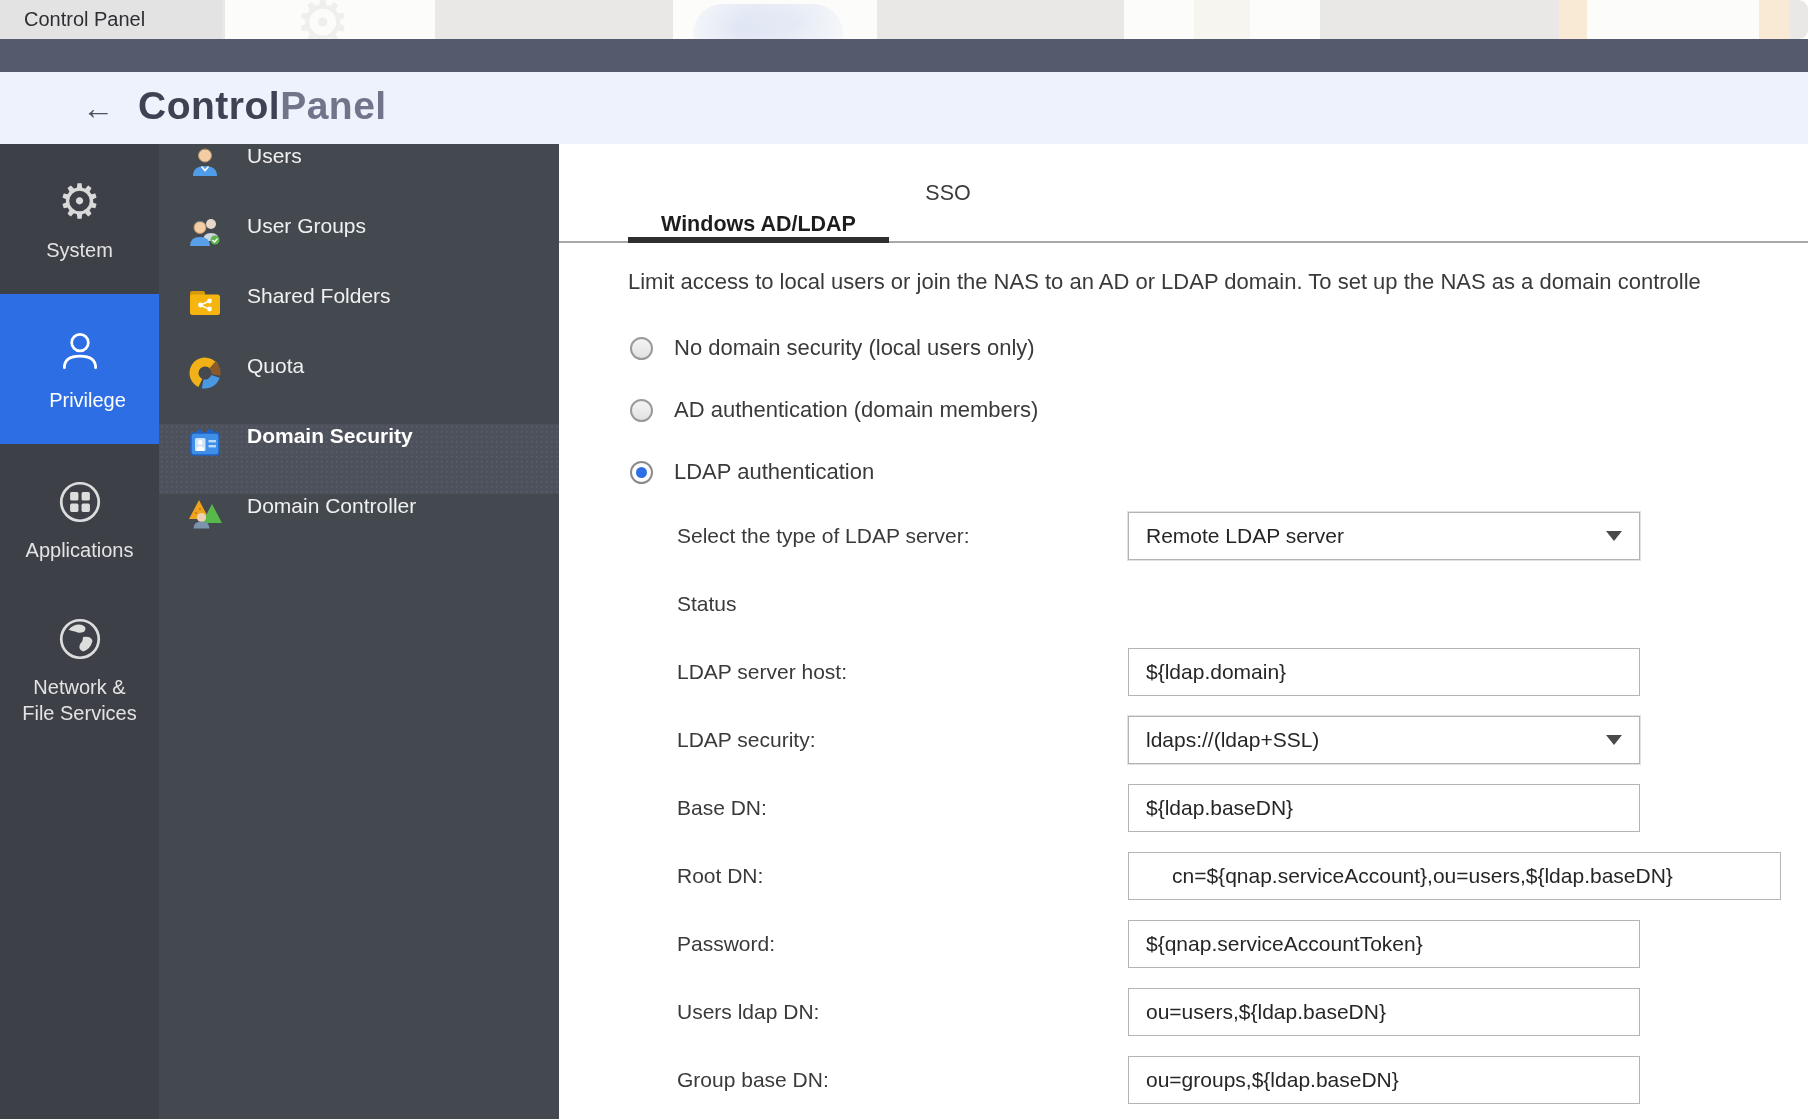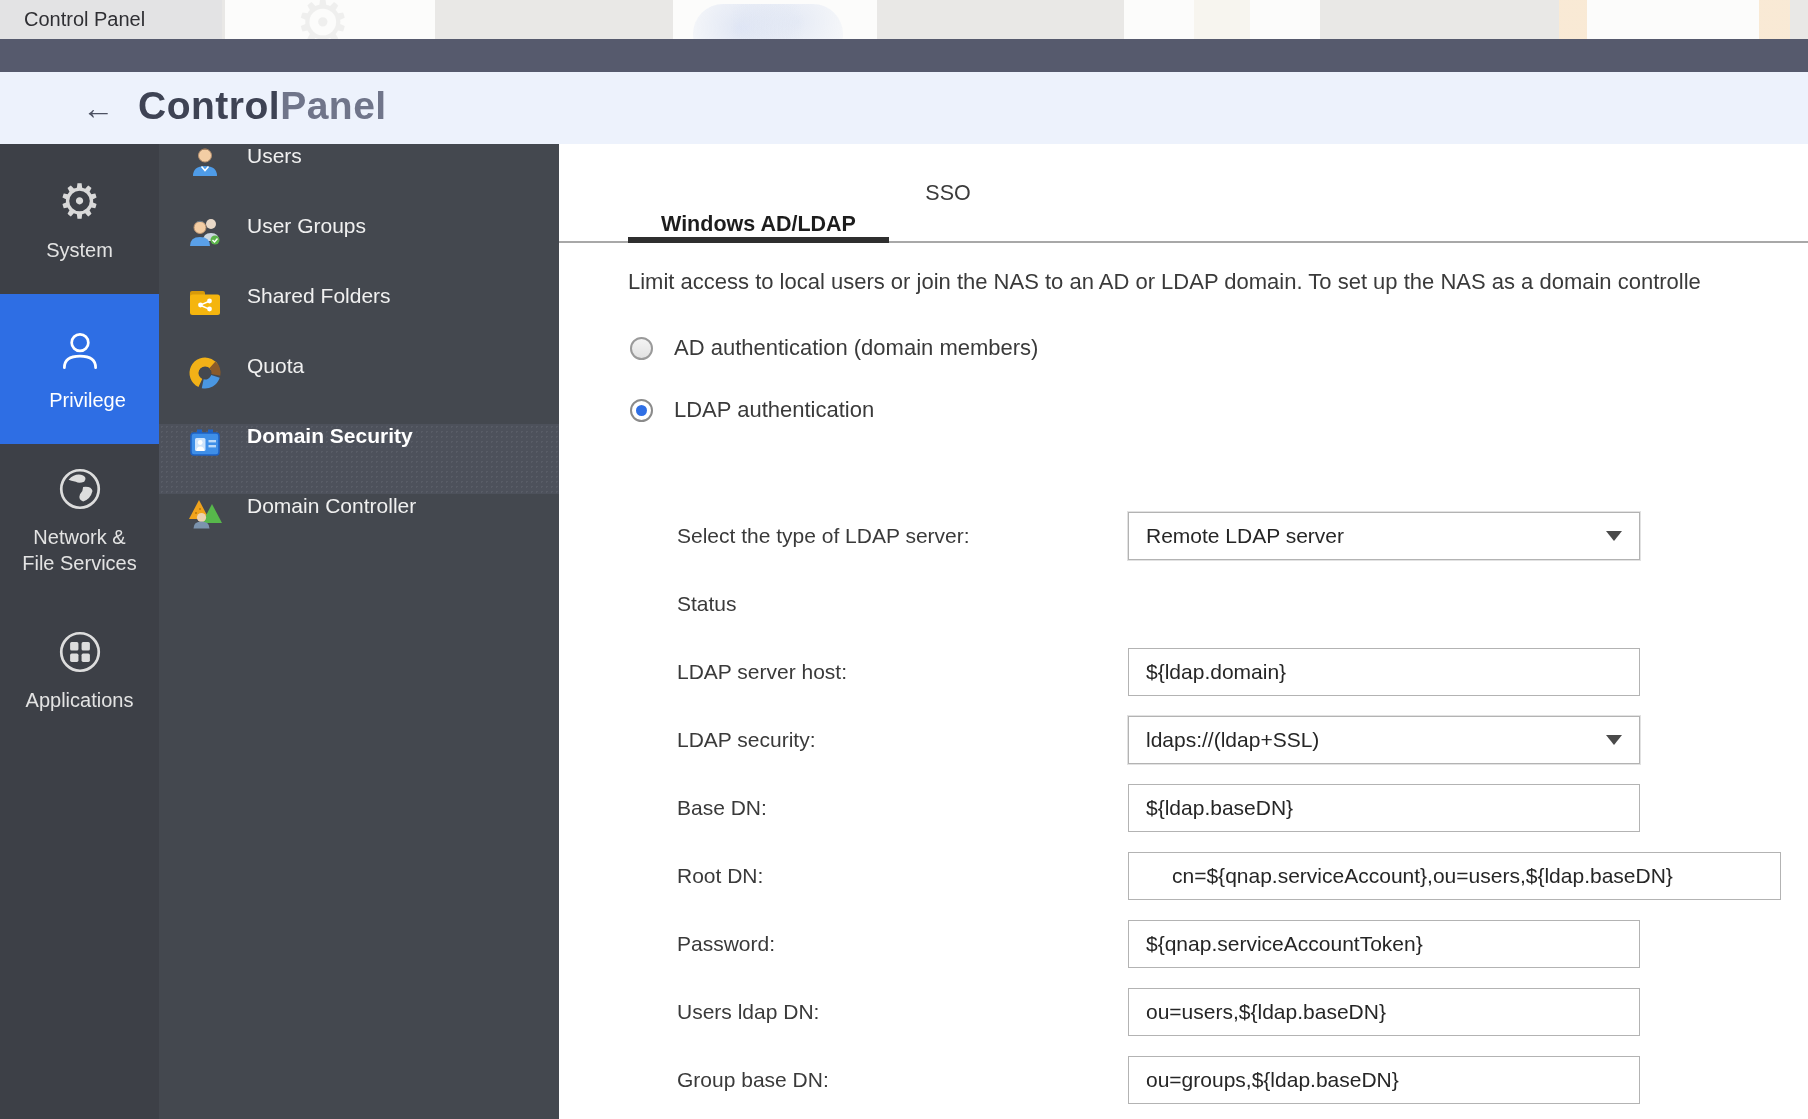--- a/index.html
+++ b/index.html
@@ -1,20 +1,20 @@
 <!DOCTYPE html>
 <html><head>
 <meta charset="utf-8">
 <style>
   * { margin:0; padding:0; box-sizing:border-box; }
   html,body { width:1808px; height:1119px; overflow:hidden; }
   body { position:relative; font-family:"Liberation Sans","DejaVu Sans",sans-serif; background:#ffffff; }
 
   
-  .topstrip { position:absolute; left:0; top:0; width:1808px; height:39px; background:#e9e8e6; }
+  .topstrip { position:absolute; left:0; top:0; width:1808px; height:39px; background:#e9e8e6;border-radius:9px; }
   .cp-tab { position:absolute; left:0; top:0; width:222px; height:39px; background:#e3e3e4;
             display:flex; align-items:center; padding-left:24px; font-size:20px; color:#2f2f33; }
   .thumb { position:absolute; top:0; height:39px; background:#fcfcfb; overflow:hidden; }
   .thumb.t1 { left:225px; width:210px; }
   .thumb.t1::after{ content:"\2699"; position:absolute; left:70px; top:-14px; font-size:62px; color:#9a9a9a; opacity:.12;}
   .thumb.t2 { left:673px; width:204px; }
   .thumb.t2::after{ content:""; position:absolute; left:20px; top:4px; width:150px; height:60px; border-radius:40px;
                     background:radial-gradient(circle at 30% 40%, rgba(120,150,220,.20), rgba(120,150,220,0) 60%),
                                radial-gradient(circle at 70% 30%, rgba(120,150,220,.16), rgba(120,150,220,0) 60%);}
   .thumb.t3 { left:1124px; width:196px; }
@@ -123,38 +123,38 @@
         <circle cx="24" cy="15" r="8" fill="none" stroke="#ffffff" stroke-width="2.6"></circle>
         <path d="M9 39 q0-11 15-11 q15 0 15 11" fill="none" stroke="#ffffff" stroke-width="2.6" stroke-linecap="round"></path>
       </svg>
     </span>
     <span class="lbl">Privilege</span>
   </div>
   <div class="s1item">
     <span class="icn">
       <svg width="50" height="50" viewBox="0 0 48 48">
         <circle cx="24" cy="24" r="18" fill="none" stroke="#dddddd" stroke-width="2.6"></circle>
-        <path d="M13 15 q7-7 14-4 q4 2 1 6 q-5 2 -8 0 q-5-1-7-2z" fill="#dddddd"></path>
-        <path d="M27 22 q8-1 9 4 q-2 8-9 10 q-5-2-3-7 q3-3 3-7z" fill="#dddddd"></path>
-      </svg>
-    </span>
-    <span class="lbl">Network &amp;
-File Services</span>
-  </div>
-  <div class="s1item">
-    <span class="icn">
-      <svg width="50" height="50" viewBox="0 0 48 48">
-        <circle cx="24" cy="24" r="18" fill="none" stroke="#dddddd" stroke-width="2.6"></circle>
         <rect x="14.5" y="14.5" width="8" height="8" rx="1.5" fill="#dddddd"></rect>
         <rect x="25.5" y="14.5" width="8" height="8" rx="1.5" fill="#dddddd"></rect>
         <rect x="14.5" y="25.5" width="8" height="8" rx="1.5" fill="#dddddd"></rect>
         <rect x="25.5" y="25.5" width="8" height="8" rx="1.5" fill="#dddddd"></rect>
       </svg>
     </span>
     <span class="lbl">Applications</span>
+  </div>
+  <div class="s1item">
+    <span class="icn">
+      <svg width="50" height="50" viewBox="0 0 48 48">
+        <circle cx="24" cy="24" r="18" fill="none" stroke="#dddddd" stroke-width="2.6"></circle>
+        <path d="M13 15 q7-7 14-4 q4 2 1 6 q-5 2 -8 0 q-5-1-7-2z" fill="#dddddd"></path>
+        <path d="M27 22 q8-1 9 4 q-2 8-9 10 q-5-2-3-7 q3-3 3-7z" fill="#dddddd"></path>
+      </svg>
+    </span>
+    <span class="lbl">Network &amp;
+File Services</span>
   </div>
 </div>
 
 <div class="sidebar2">
   <div class="s2item">
     <span class="icn">
       <svg width="36" height="36" viewBox="0 0 36 36">
         <circle cx="18" cy="10.5" r="6.5" fill="#f3cda4" stroke="#b99371" stroke-width="1"></circle>
         <path d="M12.5 6.5 a6.5 6.5 0 0 1 11 0 l-2.5 -2 h-6 z" fill="#8a6a4f"></path>
         <path d="M6 31 q0-10 12-10 q12 0 12 10 z" fill="#4f9ce8"></path>
@@ -241,20 +241,24 @@
       <span>SSO</span>
     </div>
     <div class="tabline"></div>
   </div>
 
   <div class="desc">Limit access to local users or join the NAS to an AD or LDAP domain. To set up the NAS as a domain controlle</div>
 
   <div class="radios">
     <div class="rrow">
       <span class="radio"></span>
+      <span class="rlabel">No domain security (local users only)</span>
+    </div>
+    <div class="rrow">
+      <span class="radio"></span>
       <span class="rlabel">AD authentication (domain members)</span>
     </div>
     <div class="rrow checked">
       <span class="radio"></span>
       <span class="rlabel">LDAP authentication</span>
     </div>
   </div>
 
   <div class="form">
     <div class="frow">

